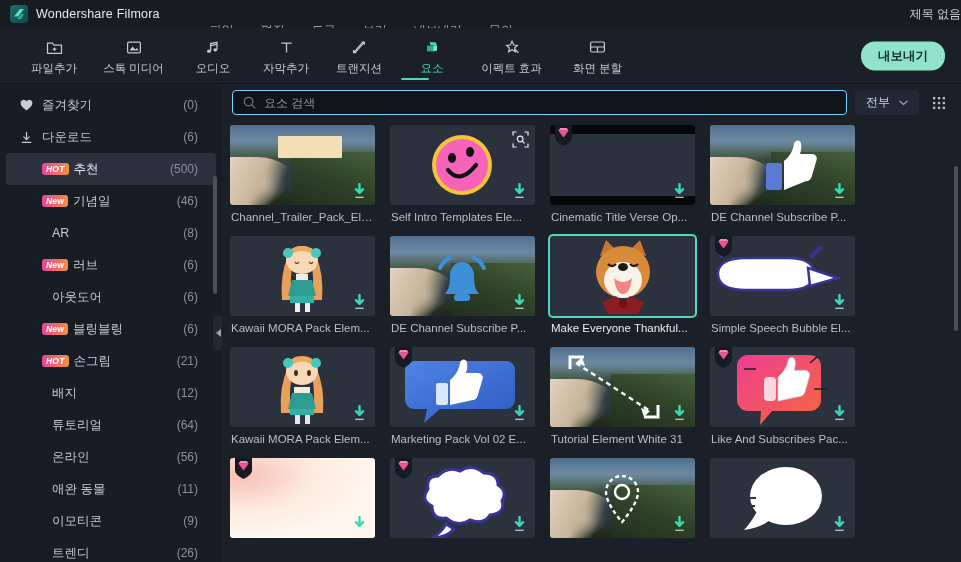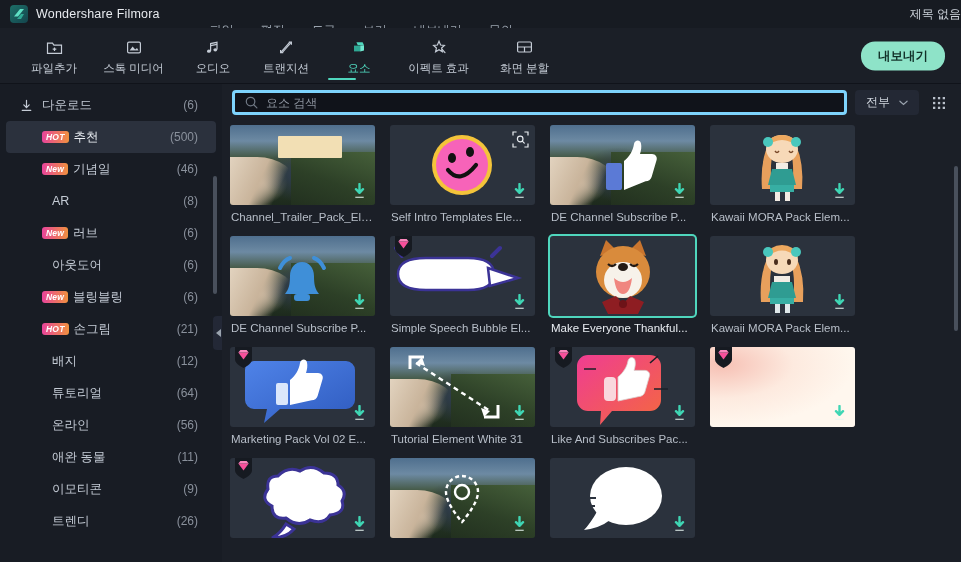--- a/index.html
+++ b/index.html
@@ -98,21 +98,21 @@
     width: 0; height: 0; border-top: 4px solid transparent;
     border-bottom: 4px solid transparent; border-right: 5px solid #9aa3ae;
   }
 
   
   .main { flex: 1 1 auto; background: #1b1f27; display: flex; flex-direction: column; min-width: 0; position: relative; }
   .searchbar { height: 37px; flex: 0 0 37px; display: flex; align-items: center; padding: 0 10px 0 10px; gap: 8px; }
   .search-field {
     flex: 1 1 auto; height: 25px; background: #10131a; border-radius: 4px;
     display: flex; align-items: center; padding: 0 10px; gap: 8px;
-    border: 3px solid #7dd3fc;
+    border: 1px solid #7dd3fc;
   }
   .search-field svg { color: #707985; flex: 0 0 auto; }
   .search-input {
     background: transparent; border: none; outline: none;
     font-size: 12px; color: #cfd5dd; width: 100%;
     font-family: "Liberation Sans", "DejaVu Sans", sans-serif;
   }
   .search-input::placeholder { color: #8c939e; }
   .filter-sel {
     height: 25px; background: #232834; border-radius: 4px; display: flex;
@@ -233,20 +233,28 @@
         <svg width="17" height="15" viewBox="0 0 17 15" fill="none" stroke="currentColor" stroke-width="1.2">
           <path d="M5.6 11V3.6l6.4-1.3V9.6"></path>
             <ellipse cx="3.9" cy="11.2" rx="1.9" ry="1.6" fill="currentColor" stroke="none"></ellipse>
           <ellipse cx="10.3" cy="9.8" rx="1.9" ry="1.6" fill="currentColor" stroke="none"></ellipse>
           <path d="M5.6 5.6l6.4-1.3"></path>
         </svg>
       </span>
       <span class="tlabel">오디오</span>
     </div>
 
+    <div class="tool">
+      <span class="ticon">
+        <svg width="15" height="15" viewBox="0 0 15 15" fill="none" stroke="currentColor" stroke-width="1.25">
+          <path d="M2.3 3h10.4M7.5 3v9.4"></path>
+        </svg>
+      </span>
+      <span class="tlabel">자막추가</span>
+    </div>
 
     <div class="tool">
       <span class="ticon">
         <svg width="16" height="15" viewBox="0 0 16 15" fill="none" stroke="currentColor" stroke-width="1.2">
           <path d="M10.8 2.2h2.6v2.6"></path>
             <path d="M13.4 2.2 L4.2 12.6"></path>
           <path d="M5.2 12.6H2.6V10"></path>
             <path d="M2.6 12.6 L11.8 2.2"></path>
         </svg>
       </span>
@@ -285,20 +293,29 @@
     </div>
 
     <button class="export-btn">내보내기</button>
   </div>
 
   <div class="body">
 
     <div class="sidebar">
       <div class="side-scroll">
 
+        <div class="side-item">
+          <span class="side-ico">
+            <svg width="13" height="12" viewBox="0 0 14 13">
+                <path d="M7 12.2 C7 12.2 0.6 8.4 0.6 4.3 C0.6 2.2 2.2 0.8 4 0.8 C5.3 0.8 6.4 1.6 7 2.6 C7.6 1.6 8.7 0.8 10 0.8 C11.8 0.8 13.4 2.2 13.4 4.3 C13.4 8.4 7 12.2 7 12.2Z" fill="#c5ccd6"></path>
+              </svg>
+          </span>
+          <span class="side-label">즐겨찾기</span>
+          <span class="side-count">(0)</span>
+        </div>
 
         <div class="side-item">
           <span class="side-ico">
             <svg width="13" height="13" viewBox="0 0 13 13" fill="none" stroke="#c5ccd6" stroke-width="1.2" stroke-linecap="round">
               <path d="M6.5 1.3v7.2M3.8 5.9l2.7 2.7 2.7-2.7M2.2 11.3h8.6"></path>
             </svg>
           </span>
           <span class="side-label">다운로드</span>
           <span class="side-count">(6)</span>
         </div>
@@ -446,20 +463,37 @@
                   <path d="M10.3 10.1l2 2" stroke-linecap="round"></path>
               </svg>
               <svg class="dl-icon" viewBox="0 0 15 17">
                 <path d="M7.5 1v7M4 6.2l3.5 3.6L11 6.2" fill="none" stroke="#3fd6b4" stroke-width="2.4" stroke-linecap="round" stroke-linejoin="round"></path>
                 <path d="M3.3 14.2h8.4" stroke="#e8f7f2" stroke-width="1.1"></path>
               </svg>
             </div>
             <div class="card-title">Self Intro Templates Ele...</div>
           </div>
 
+          <div class="card">
+            <div class="thumb">
+              <div class="art-dark"></div>
+              <div class="letterbox-top"></div>
+              <div class="letterbox-bot"></div>
+              <svg class="gem" viewBox="0 0 17 21">
+                <path d="M0 0h17v12.5c0 4.6-8.5 8.5-8.5 8.5S0 17.1 0 12.5Z" fill="#161a21"></path>
+                <path d="M3.3 5.4h10.4l-5.2 7.2Z" fill="#f7509b"></path>
+                <path d="M3.3 5.4 5.4 3h6.2l2.1 2.4Z" fill="#fb87bd"></path>
+              </svg>
+              <svg class="dl-icon" viewBox="0 0 15 17">
+                <path d="M7.5 1v7M4 6.2l3.5 3.6L11 6.2" fill="none" stroke="#3fd6b4" stroke-width="2.4" stroke-linecap="round" stroke-linejoin="round"></path>
+                <path d="M3.3 14.2h8.4" stroke="#e8f7f2" stroke-width="1.1"></path>
+              </svg>
+            </div>
+            <div class="card-title">Cinematic Title Verse Op...</div>
+          </div>
 
           <div class="card">
             <div class="thumb">
               <div class="vineyard"></div>
               <svg viewBox="0 0 145 80" style="position:absolute;inset:0">
                 <rect x="56" y="38" width="16" height="27" rx="2" fill="#5b7ad6"></rect>
                 <path d="M74 65V36c5-4 9-10 10-17 .6-4 6-5 7-0.6.7 3.2.2 7-1 10.5h12c3.3 0 5.6 3 4.6 6l-5 17c-.8 2.6-3.2 4.4-6 4.4Z" fill="#fff"></path>
               </svg>
               <svg class="dl-icon" viewBox="0 0 15 17">
                 <path d="M7.5 1v7M4 6.2l3.5 3.6L11 6.2" fill="none" stroke="#3fd6b4" stroke-width="2.4" stroke-linecap="round" stroke-linejoin="round"></path>
@@ -502,55 +536,55 @@
                 <path d="M50 32 q4-8 10-10M94 32 q-4-8-10-10" stroke="#3f8fd8" stroke-width="4" fill="none" stroke-linecap="round"></path>
               </svg>
               <svg class="dl-icon" viewBox="0 0 15 17">
                 <path d="M7.5 1v7M4 6.2l3.5 3.6L11 6.2" fill="none" stroke="#3fd6b4" stroke-width="2.4" stroke-linecap="round" stroke-linejoin="round"></path>
                 <path d="M3.3 14.2h8.4" stroke="#e8f7f2" stroke-width="1.1"></path>
               </svg>
             </div>
             <div class="card-title">DE Channel Subscribe P...</div>
           </div>
 
-          <div class="card">
-            <div class="thumb" style="background:#2b323d">
-              <svg viewBox="0 0 145 80" style="position:absolute;inset:0">
-                <path d="M8 38 q0-16 28-16 h42 q26 0 26 16 q0 16-26 16 h-42 q-28 0-28-16Z" fill="#fff" stroke="#3b3396" stroke-width="2.5"></path>
-                <path d="M98 32 l30 10 l-28 8Z" fill="#fff" stroke="#3b3396" stroke-width="2.5"></path>
-                <path d="M12 20 l-6-8M102 20 l8-8" stroke="#3b3396" stroke-width="4" stroke-linecap="round"></path>
-              </svg>
-              <svg class="gem" viewBox="0 0 17 21">
-                <path d="M0 0h17v12.5c0 4.6-8.5 8.5-8.5 8.5S0 17.1 0 12.5Z" fill="#161a21"></path>
-                <path d="M3.3 5.4h10.4l-5.2 7.2Z" fill="#f7509b"></path>
-                <path d="M3.3 5.4 5.4 3h6.2l2.1 2.4Z" fill="#fb87bd"></path>
-              </svg>
-              <svg class="dl-icon" viewBox="0 0 15 17">
-                <path d="M7.5 1v7M4 6.2l3.5 3.6L11 6.2" fill="none" stroke="#3fd6b4" stroke-width="2.4" stroke-linecap="round" stroke-linejoin="round"></path>
-                <path d="M3.3 14.2h8.4" stroke="#e8f7f2" stroke-width="1.1"></path>
-              </svg>
-            </div>
-            <div class="card-title">Simple Speech Bubble El...</div>
-          </div>
-
           <div class="card selected">
             <div class="thumb" style="background:#2b323d">
               <svg viewBox="0 0 145 80" style="position:absolute;inset:0">
                 <path d="M50 20 l6 -16 l12 12Z" fill="#c9752e"></path>
                   <path d="M96 20 l-6 -16 l-12 12Z" fill="#c9752e"></path>
                 <ellipse cx="73" cy="36" rx="27" ry="26" fill="#d98b3c"></ellipse>
                 <ellipse cx="73" cy="44" rx="19" ry="18" fill="#f7f2ea"></ellipse>
                 <ellipse cx="73" cy="31" rx="5" ry="4" fill="#231a14"></ellipse>
                 <path d="M58 28 q4 4 8 0M80 28 q4 4 8 0" stroke="#231a14" stroke-width="2.2" fill="none"></path>
                 <path d="M64 42 q9 8 18 0 q-2 16 -9 16 q-7 0 -9 -16Z" fill="#f0867f"></path>
                 <path d="M52 66 l14 -6 l7 8 l7 -8 l14 6 l-6 12 h-30Z" fill="#8e1d22"></path>
                 <circle cx="73" cy="68" r="4" fill="#6d1318"></circle>
               </svg>
             </div>
             <div class="card-title">Make Everyone Thankful...</div>
+          </div>
+
+          <div class="card">
+            <div class="thumb" style="background:#2b323d">
+              <svg viewBox="0 0 145 80" style="position:absolute;inset:0">
+                <path d="M8 38 q0-16 28-16 h42 q26 0 26 16 q0 16-26 16 h-42 q-28 0-28-16Z" fill="#fff" stroke="#3b3396" stroke-width="2.5"></path>
+                <path d="M98 32 l30 10 l-28 8Z" fill="#fff" stroke="#3b3396" stroke-width="2.5"></path>
+                <path d="M12 20 l-6-8M102 20 l8-8" stroke="#3b3396" stroke-width="4" stroke-linecap="round"></path>
+              </svg>
+              <svg class="gem" viewBox="0 0 17 21">
+                <path d="M0 0h17v12.5c0 4.6-8.5 8.5-8.5 8.5S0 17.1 0 12.5Z" fill="#161a21"></path>
+                <path d="M3.3 5.4h10.4l-5.2 7.2Z" fill="#f7509b"></path>
+                <path d="M3.3 5.4 5.4 3h6.2l2.1 2.4Z" fill="#fb87bd"></path>
+              </svg>
+              <svg class="dl-icon" viewBox="0 0 15 17">
+                <path d="M7.5 1v7M4 6.2l3.5 3.6L11 6.2" fill="none" stroke="#3fd6b4" stroke-width="2.4" stroke-linecap="round" stroke-linejoin="round"></path>
+                <path d="M3.3 14.2h8.4" stroke="#e8f7f2" stroke-width="1.1"></path>
+              </svg>
+            </div>
+            <div class="card-title">Simple Speech Bubble El...</div>
           </div>
 
           <div class="card">
             <div class="thumb" style="background:#2b323d">
               <svg viewBox="0 0 145 80" style="position:absolute;inset:0">
                 <path d="M58 20 q-9 20 -7 46 h10 q-3 -28 3 -42Z" fill="#e8a05c"></path>
                 <path d="M86 20 q9 20 7 46 h-10 q3 -28 -3 -42Z" fill="#e8a05c"></path>
                 <ellipse cx="72" cy="24" rx="16" ry="14" fill="#f7d9b8"></ellipse>
                 <path d="M56 22 q16 -15 32 0 q-3 -13 -16 -13 q-13 0 -16 13Z" fill="#eda85f"></path>
                 <circle cx="58" cy="16" r="5" fill="#49c7bd"></circle>

